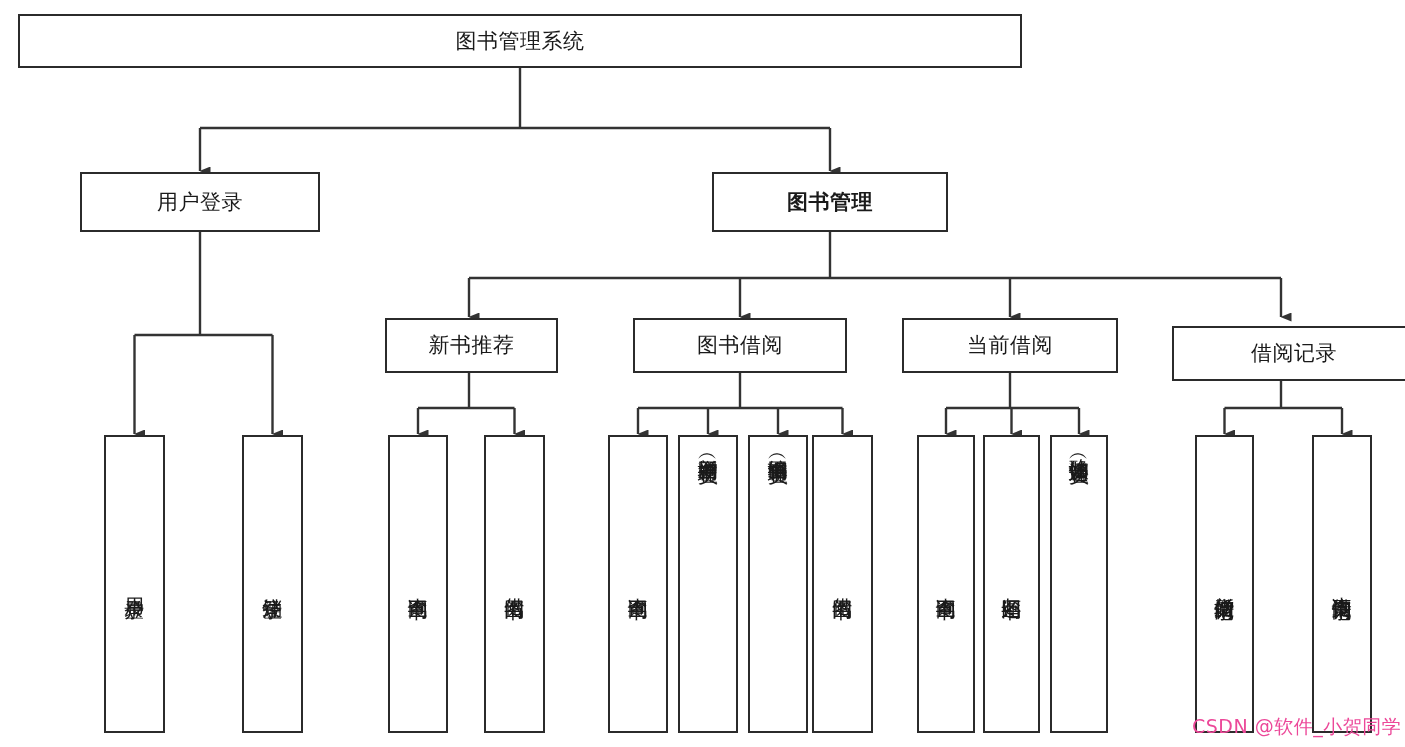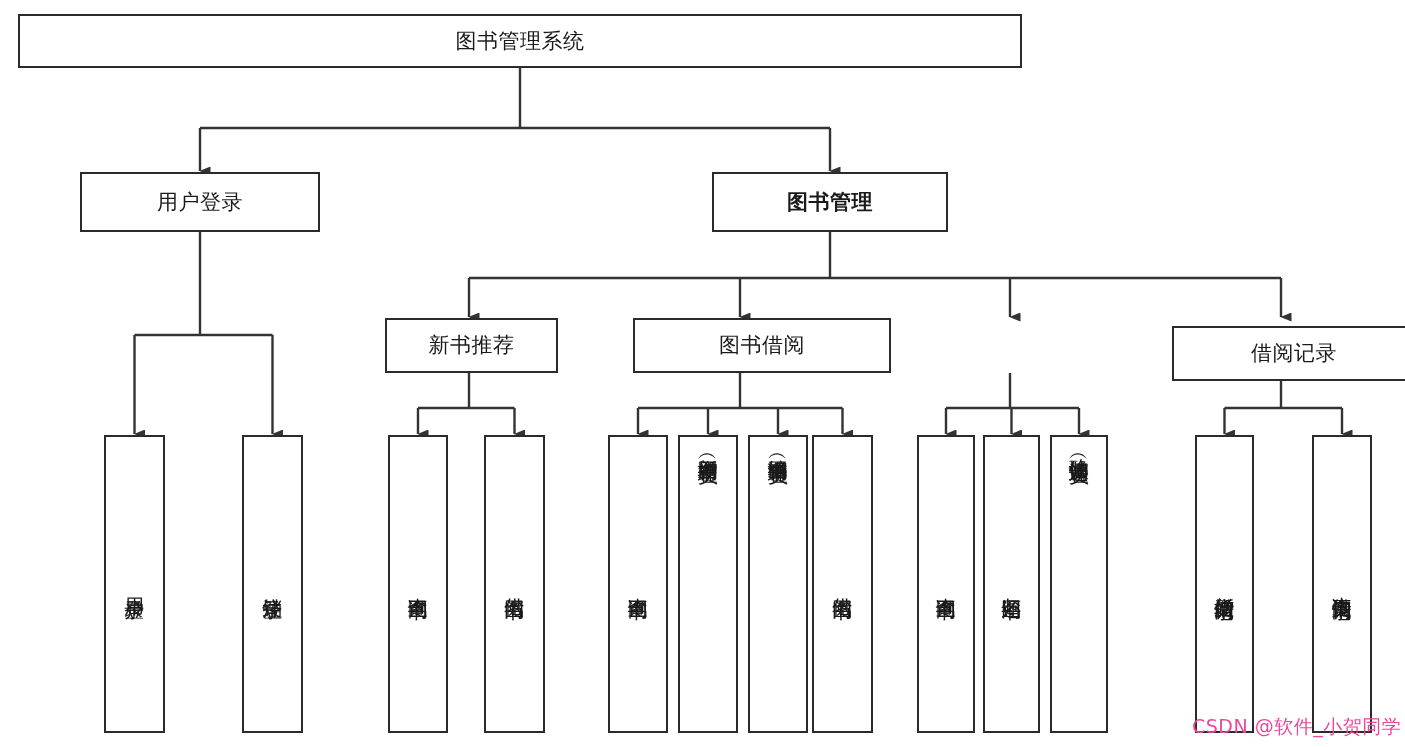--- a/index.html
+++ b/index.html
@@ -122,22 +122,25 @@
   <div class="node-box" style="left: 80px; top: 172px; width: 240px; height: 60px;">
     <span class="node-label">用户登录</span>
   </div>
   <div class="node-box" style="left: 712px; top: 172px; width: 236px; height: 60px; font-weight: bold;">
     <span class="node-label">图书管理</span>
   </div>
 
   <div class="node-box" style="left: 360px; top: 318px; width: 173px; height: 55px; margin-left: 25px;">
     <span class="node-label">新书推荐</span>
   </div>
-  <div class="node-box" style="left: 633px; top: 318px; width: 258px; height: 55px;">
+  <div class="node-box" style="left: 633px; top: 318px; width: 214px; height: 55px;">
     <span class="node-label">图书借阅</span>
+  </div>
+  <div class="node-box" style="left: 902px; top: 318px; width: 216px; height: 55px;">
+    <span class="node-label">当前借阅</span>
   </div>
   <div class="node-box" style="left: 1172px; top: 326px; width: 244px; height: 55px; text-align: right;">
     <span class="node-label">借阅记录</span>
   </div>
 
   <div class="node-box vertical center-v" style="left: 104px; top: 435px; width: 61px; height: 298px;">
     <span class="node-label">用户登录</span>
   </div>
   <div class="node-box vertical center-v" style="left: 242px; top: 435px; width: 61px; height: 298px;">
     <span class="node-label">注销登录</span>

